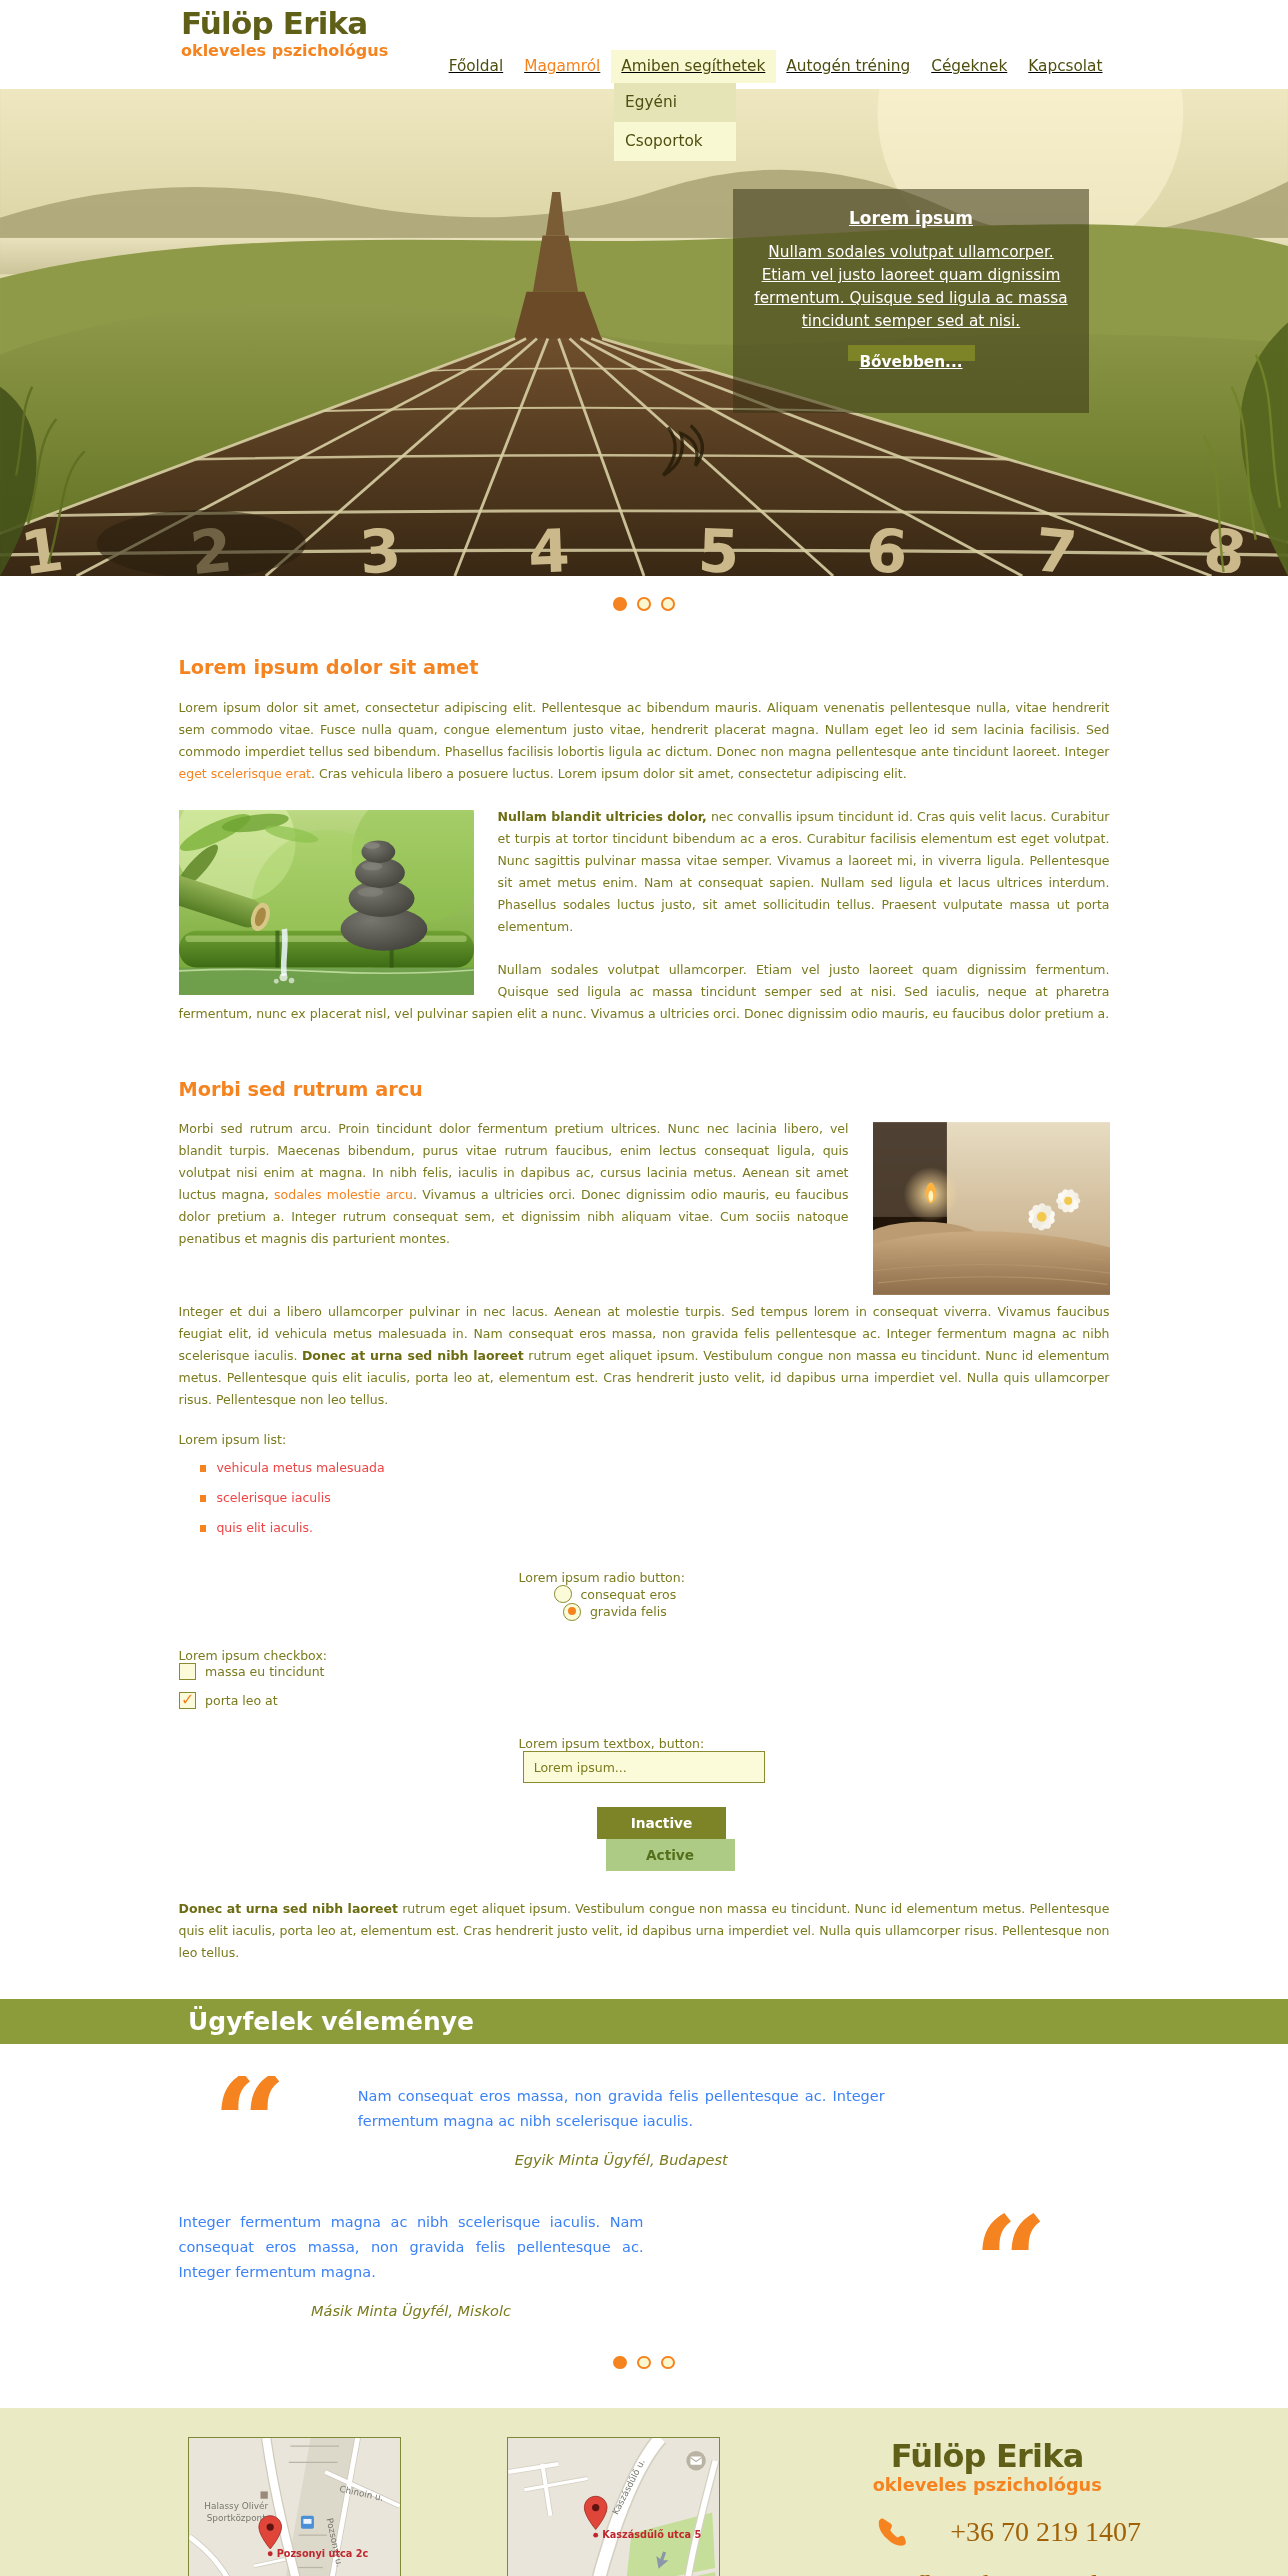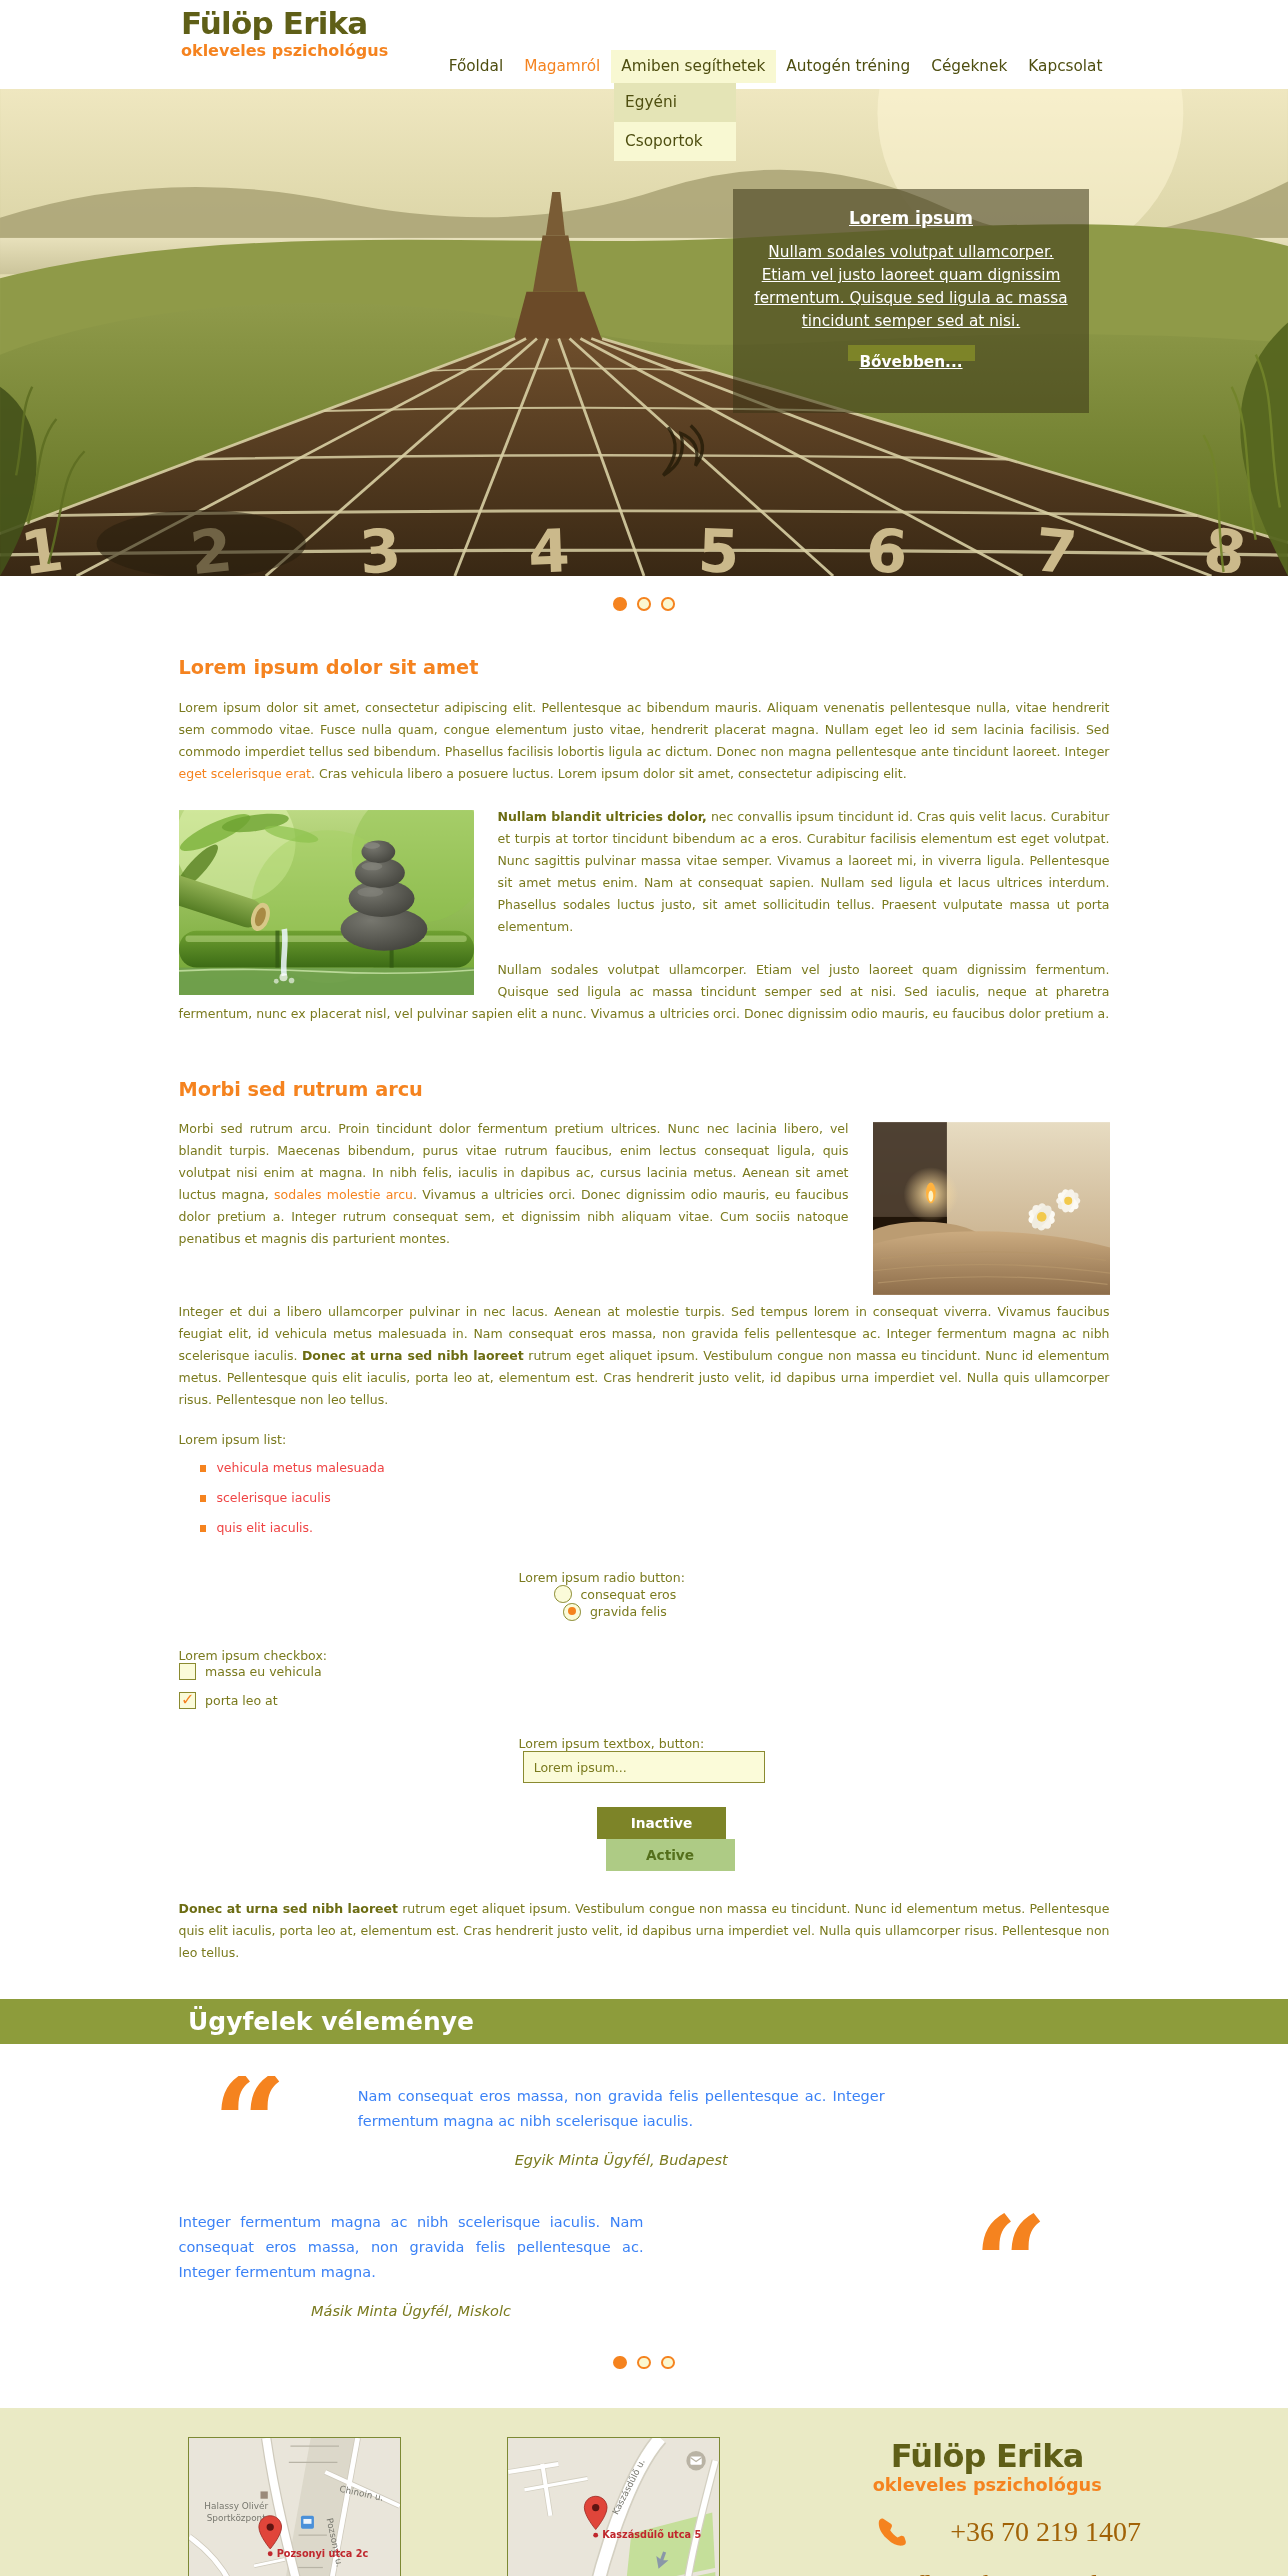--- a/index.html
+++ b/index.html
@@ -7,21 +7,21 @@
   body {
     width:1288px; background:#ffffff;
     font-family:"DejaVu Sans","Liberation Sans",sans-serif;
     -webkit-font-smoothing:antialiased;
   }
   
   .header { position:relative; height:89px; background:#fff; z-index:30; }
   .brand { position:absolute; left:181px; top:6.4px; }
   .brand-name { font-size:31px; font-weight:bold; color:#5f5f17; letter-spacing:-0.8px; line-height:1.1; }
   .brand-tagline { font-size:16px; font-weight:bold; color:#f5831f; margin-top:0.8px; }
-  .nav { position:absolute; right:175px; bottom:6.4px; display:flex; align-items:flex-end; }
+  .nav { position:absolute; right:175px; bottom:6.4px; display:flex; align-items:flex-end;text-decoration:underline; }
   .nav-item { position:relative; font-size:15.3px; color:#4e4e10; padding:7.2px 10.5px; cursor:pointer; white-space:nowrap; }
   .nav-item.current { color:#f5831f; }
   .nav-item.open { background:#f8f8d2; }
   .dropdown { position:absolute; top:100%; left:3px; min-width:122px; z-index:40; }
   .dropdown-item { font-size:15.3px; color:#4e4e10; padding:10.5px 11.3px; cursor:pointer; }
   .dropdown-item.hovered { background:#e4e4b6; }
   .dropdown-item.plain { background:#f8f8d2; }
   
   .hero { position:relative; width:1288px; height:487px; overflow:hidden; background:#8f9a48; }
   .hero svg { display:block; }
@@ -370,21 +370,21 @@
       <span class="radio checked"></span>
       <span>gravida felis</span>
     </div>
   </div>
 
   <div class="form-row top">
     <div class="form-label">Lorem ipsum checkbox:</div>
     <div class="checkstack">
       <div class="option">
         <span class="checkbox"></span>
-        <span>massa eu vehicula</span>
+        <span>massa eu tincidunt</span>
       </div>
       <div class="option">
         <span class="checkbox checked"></span>
         <span>porta leo at</span>
       </div>
     </div>
   </div>
 
   <div class="form-row">
     <div class="form-label">Lorem ipsum textbox, button:</div>

